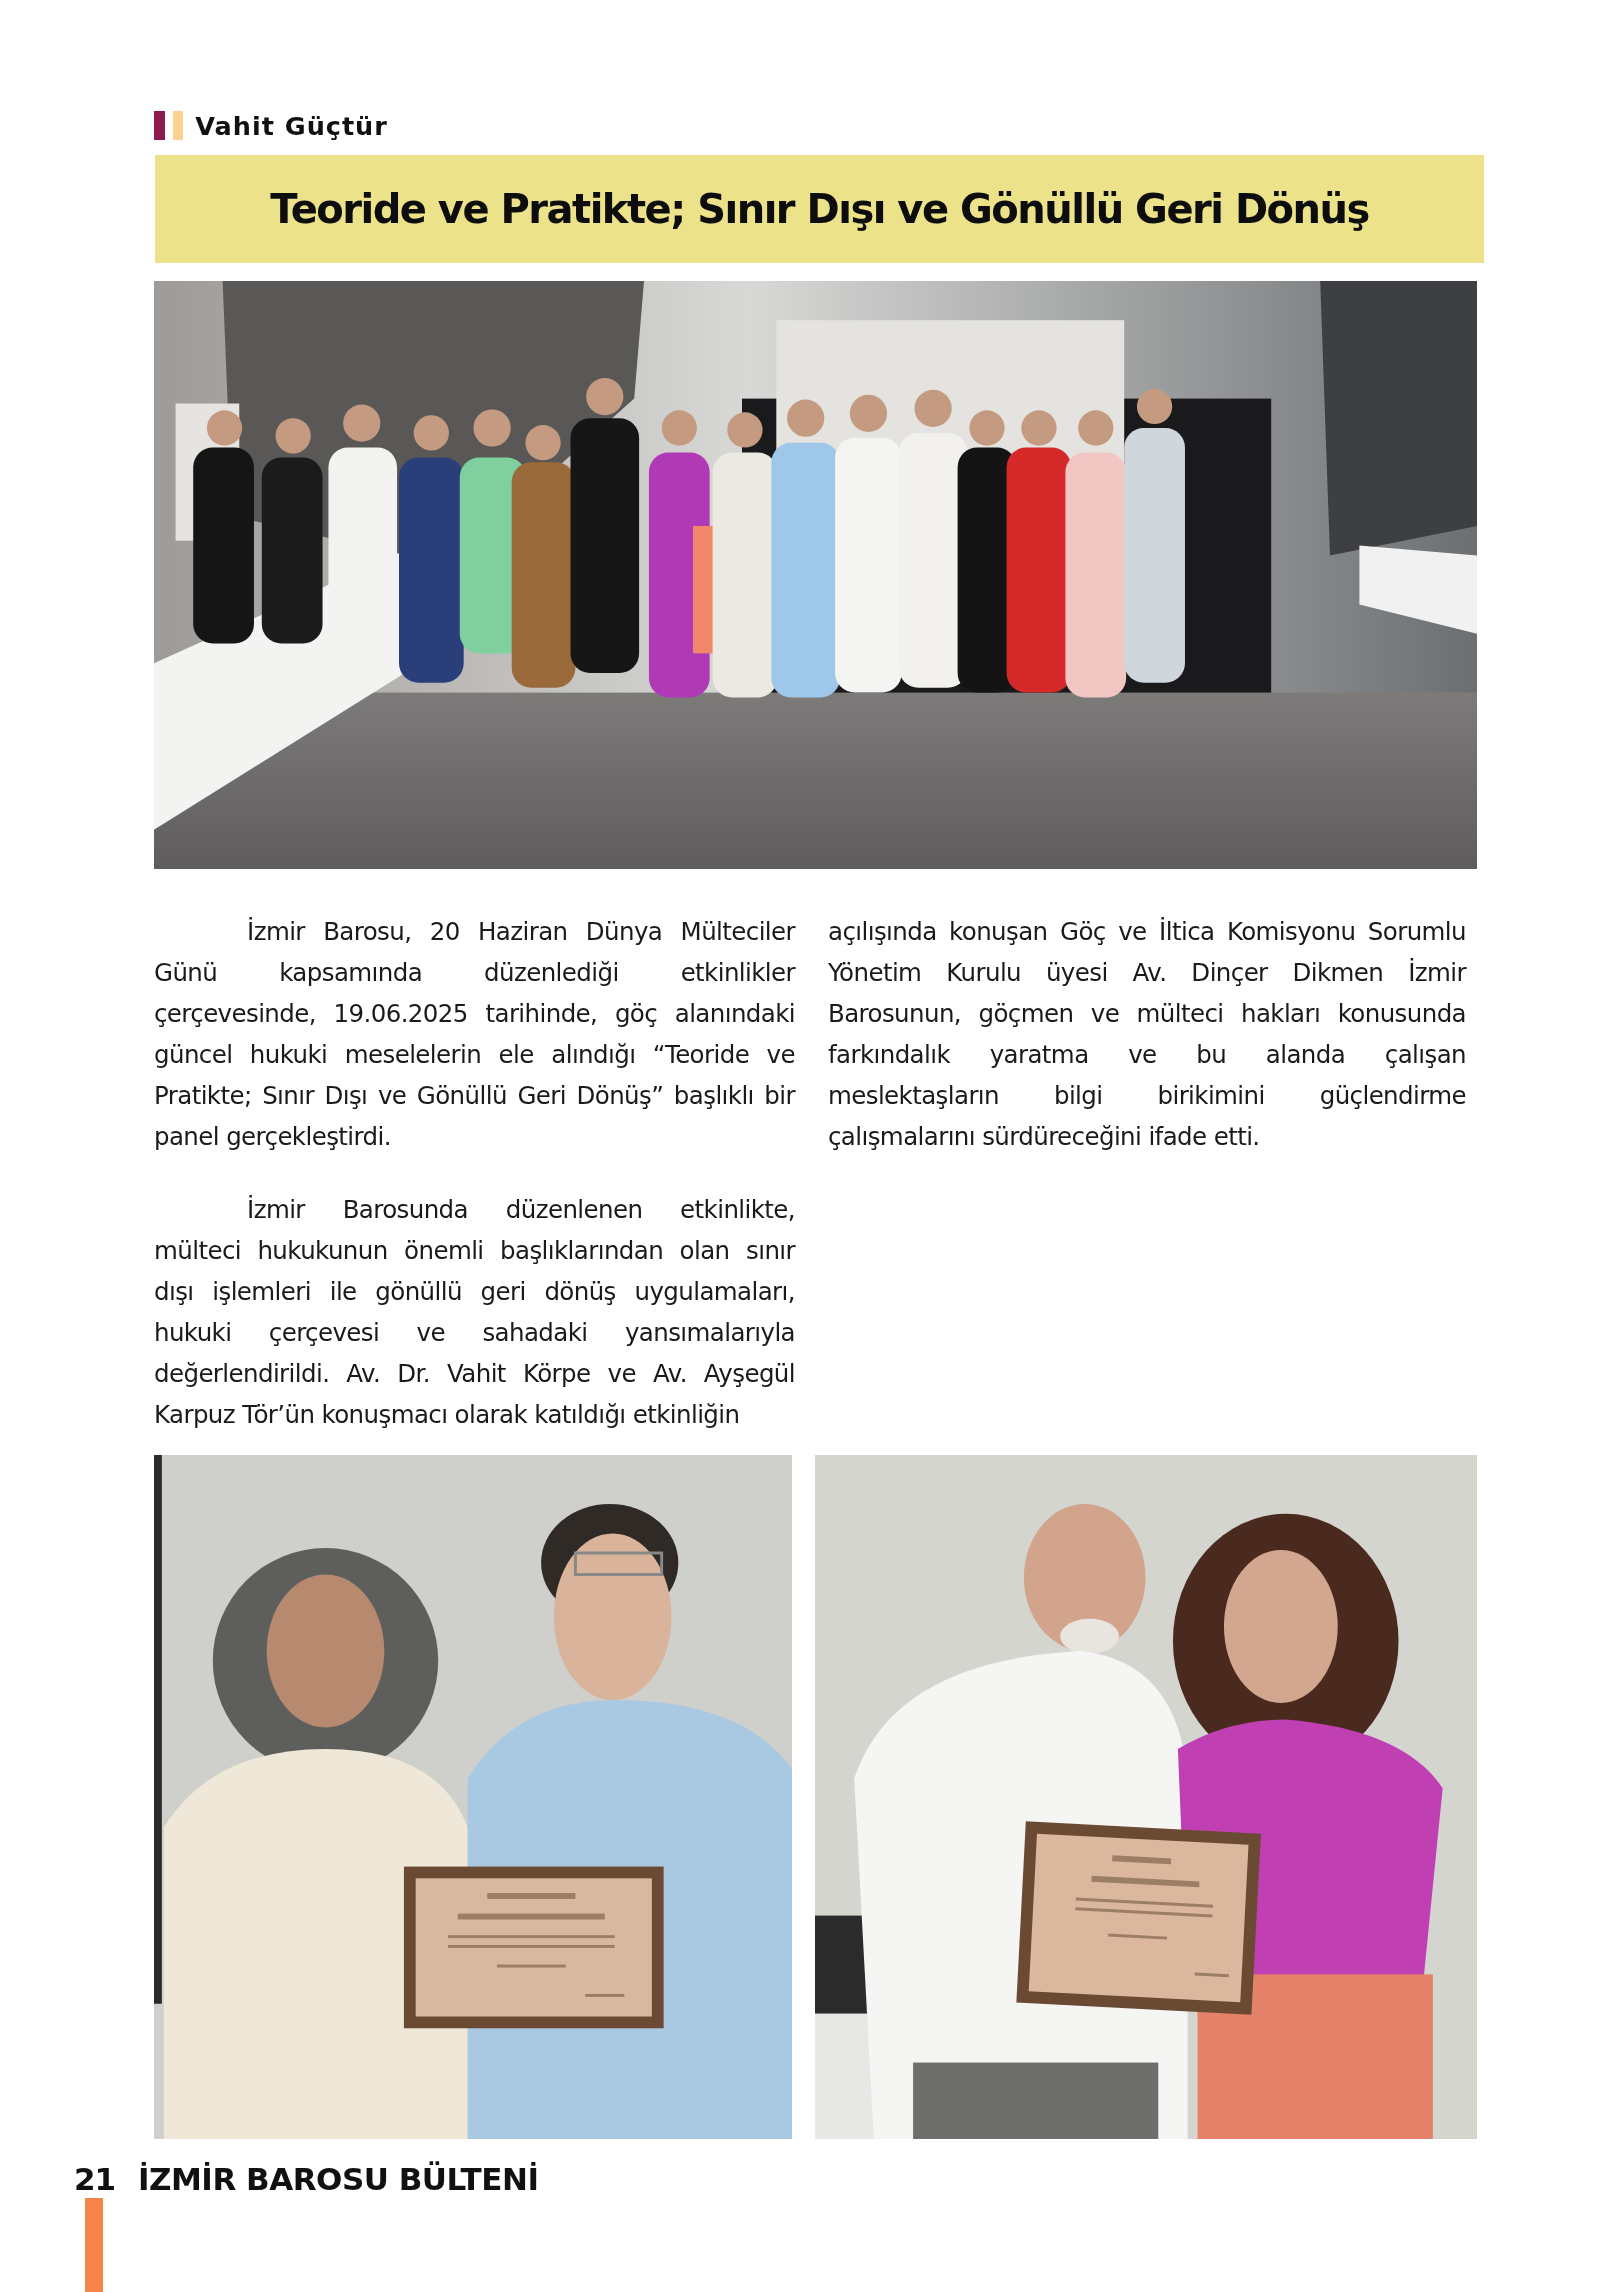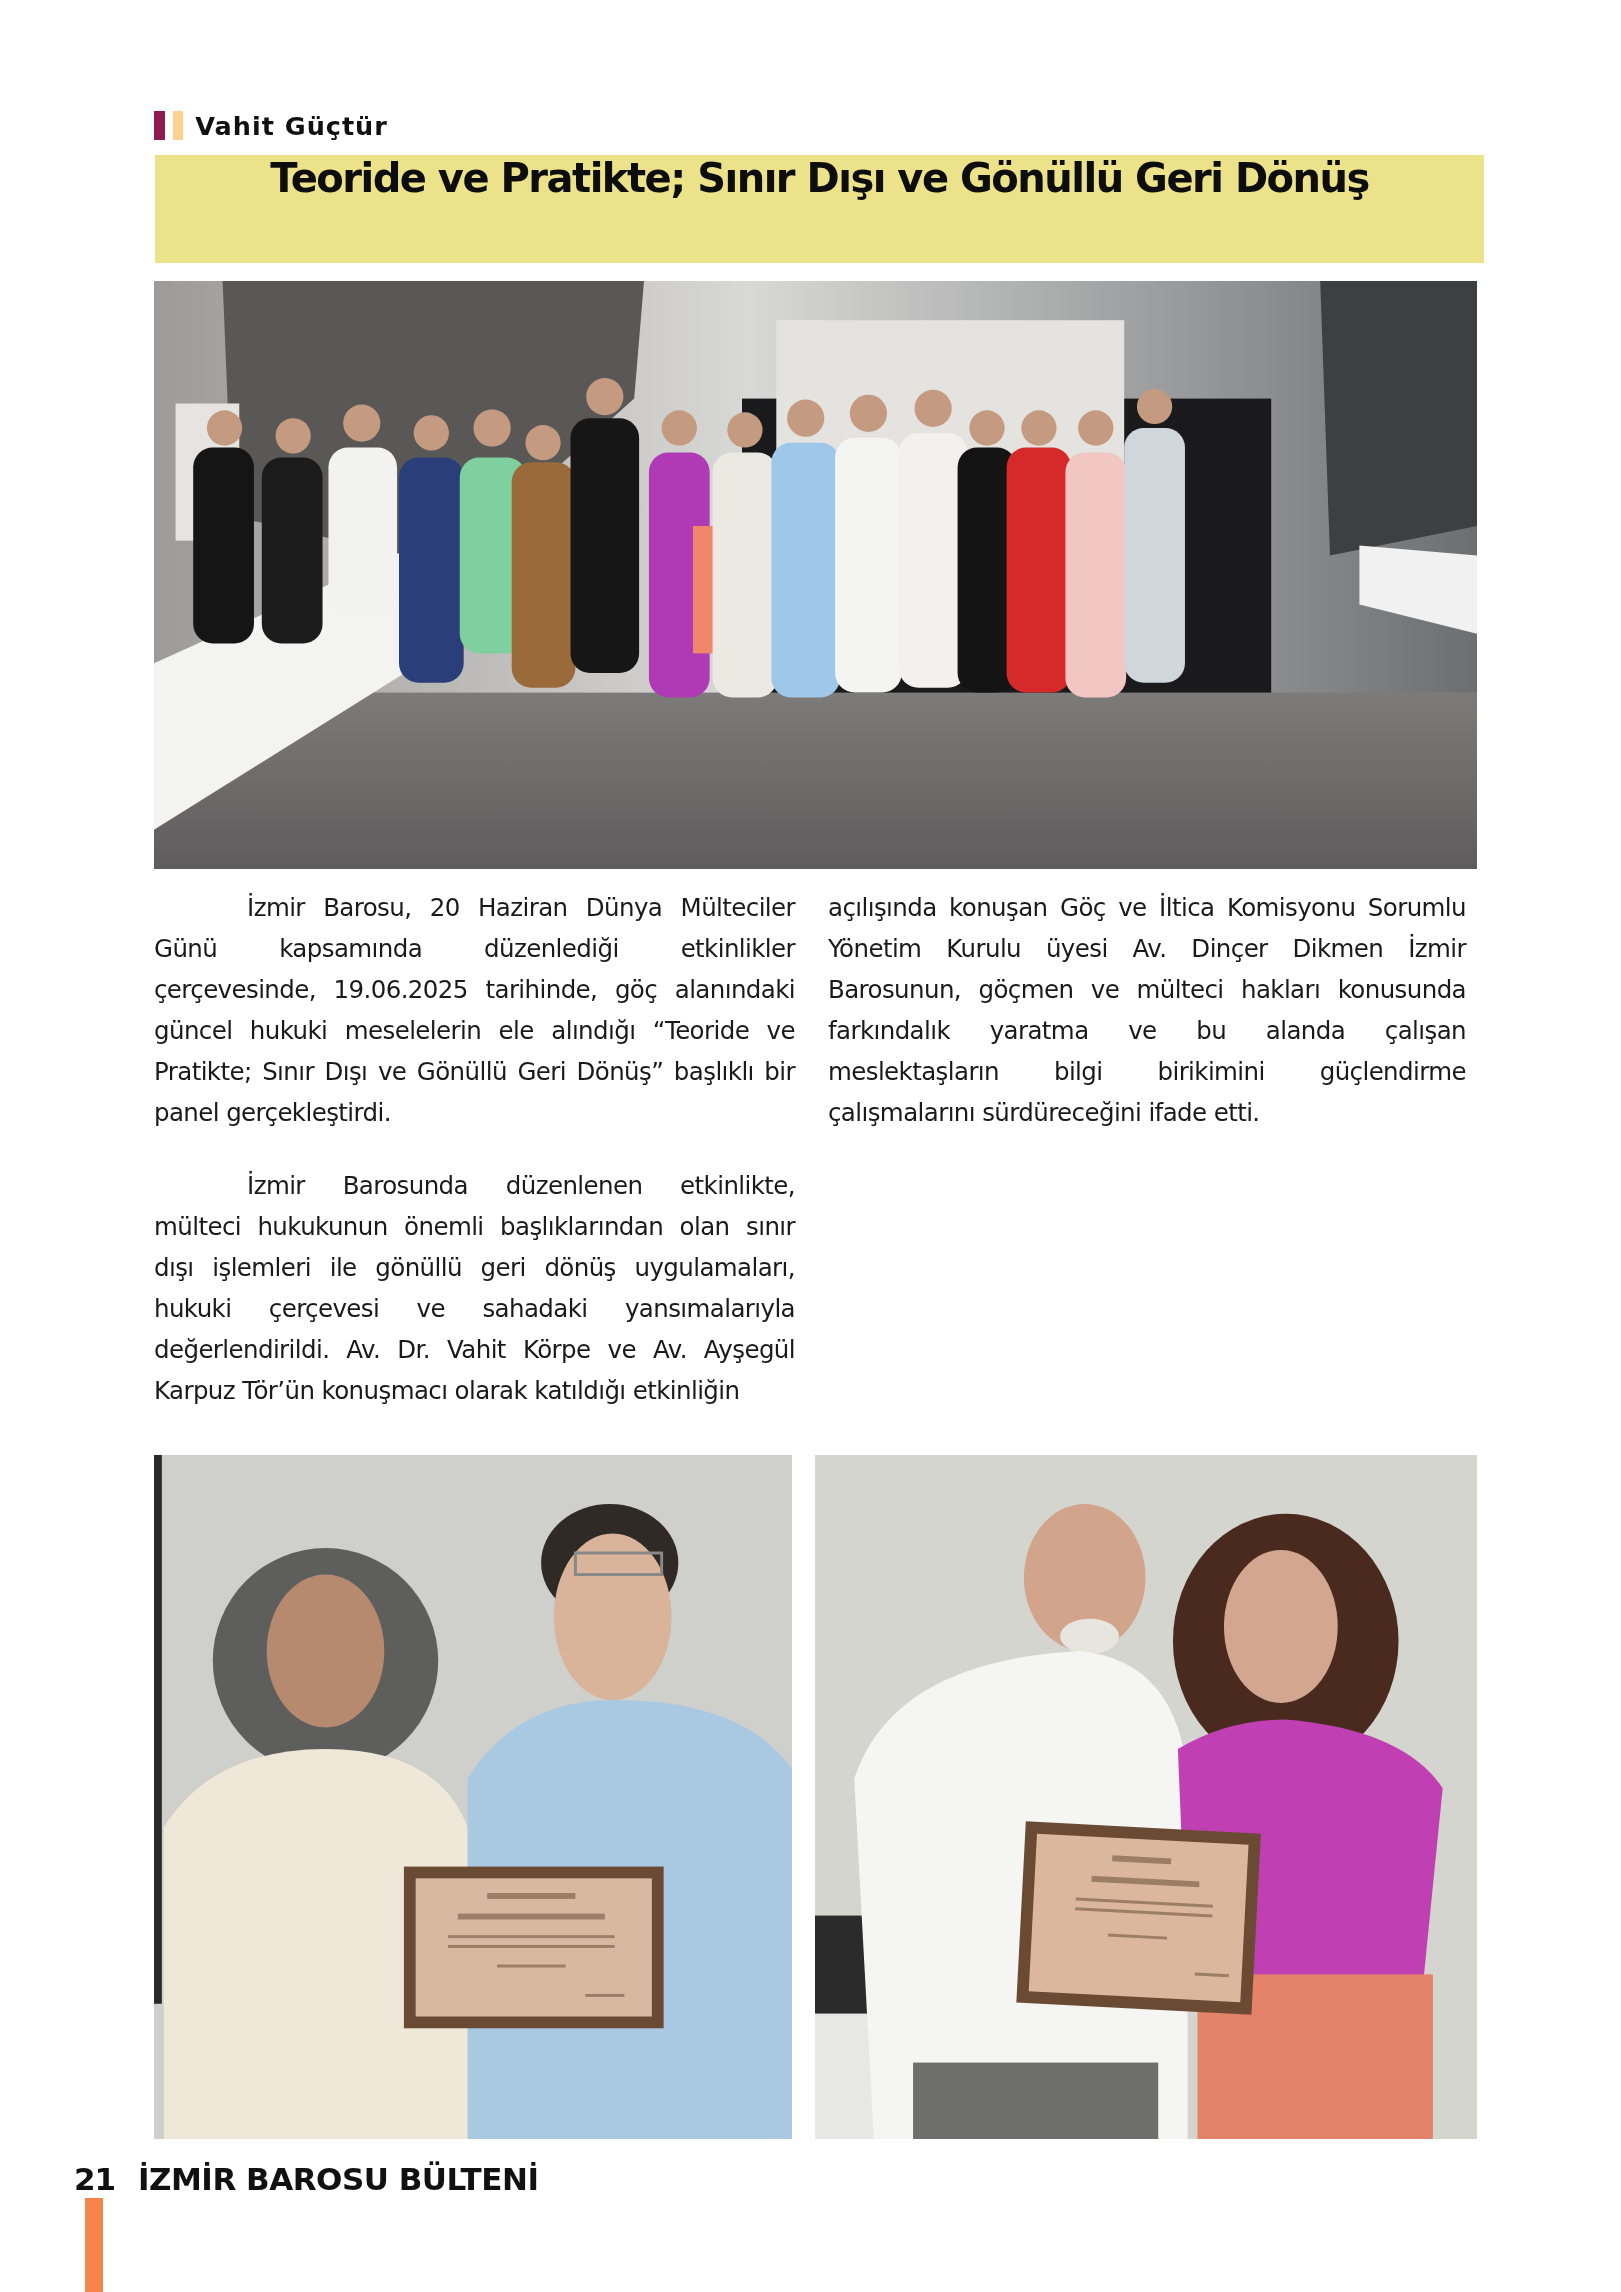--- a/index.html
+++ b/index.html
@@ -5,33 +5,33 @@
   * { box-sizing: border-box; margin: 0; padding: 0; }
   html, body { width: 1621px; height: 2293px; background: #ffffff; overflow: hidden; }
   body { position: relative; font-family: "DejaVu Sans", sans-serif; color: #111; }
 
   .section-tag { position: absolute; left: 154px; top: 111px; height: 29px; display: flex; align-items: center; }
   .tag-bar { width: 10.8px; height: 29px; display: inline-block; margin-right: 7.8px; }
   .tag-bar.b1 { background: #8e1a4f; }
   .tag-bar.b2 { background: #fbd28f; margin-right: 11.8px; }
   .tag-label { font-family: "DejaVu Sans", sans-serif; font-weight: bold; font-size: 25.5px; letter-spacing: 1px; color: #111; }
 
-  .title-band { position: absolute; left: 155px; top: 155px; width: 1329px; height: 108px; background: #ece28a; display: flex; align-items: flex-start; justify-content: center; }
+  .title-band { position: absolute; left: 155px; top: 155px; width: 1329px; height: 108px; background: #ece28a; display: flex; align-items: center; justify-content: center; }
   .title-band h1 { font-family: "DejaVu Sans", sans-serif; font-weight: bold; font-size: 40px; letter-spacing: -1.5px; color: #0d0d0d; }
 
   .photo { position: absolute; overflow: hidden; }
   .photo svg { display: block; width: 100%; height: 100%; }
   .main-photo { left: 154px; top: 281px; width: 1323px; height: 588px; }
   .photo-left { left: 154px; top: 1455px; width: 638px; height: 684px; }
   .photo-right { left: 815px; top: 1455px; width: 662px; height: 684px; }
 
   .col { position: absolute; font-family: "DejaVu Sans", sans-serif; font-size: 24.5px; line-height: 41px; text-align: justify; color: #1a1a1a; letter-spacing: -0.6px; }
   .col-left { left: 154px; top: 887px; width: 641px; }
   .col-right { left: 828px; top: 887px; width: 638px; }
-  .col p { text-indent: 0; }
+  .col p { text-indent: 0; margin-top: 24px; }
   .col p.indent { text-indent: 93px; }
   .col p + p { margin-top: 32px; }
 
   .footer-num { position: absolute; left: 74px; top: 2161px; font-family: "DejaVu Sans", sans-serif; font-weight: bold; font-size: 31px; color: #111; letter-spacing: -1px; }
   .footer-title { position: absolute; left: 138px; top: 2161px; font-family: "DejaVu Sans", sans-serif; font-weight: bold; font-size: 31px; color: #111; letter-spacing: -0.5px; }
   .footer-bar { position: absolute; left: 85px; top: 2198px; width: 17.6px; height: 94px; background: #f5834a; }
 </style>
 </head>
 <body>
 

